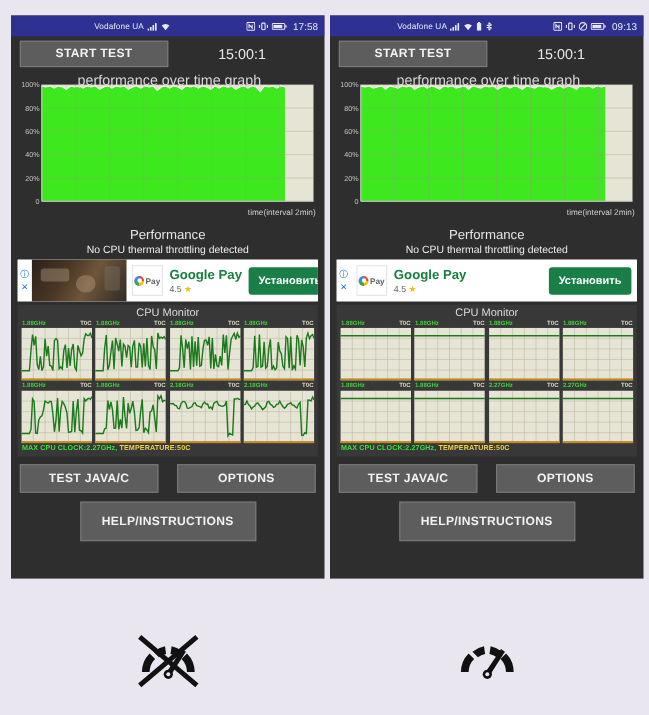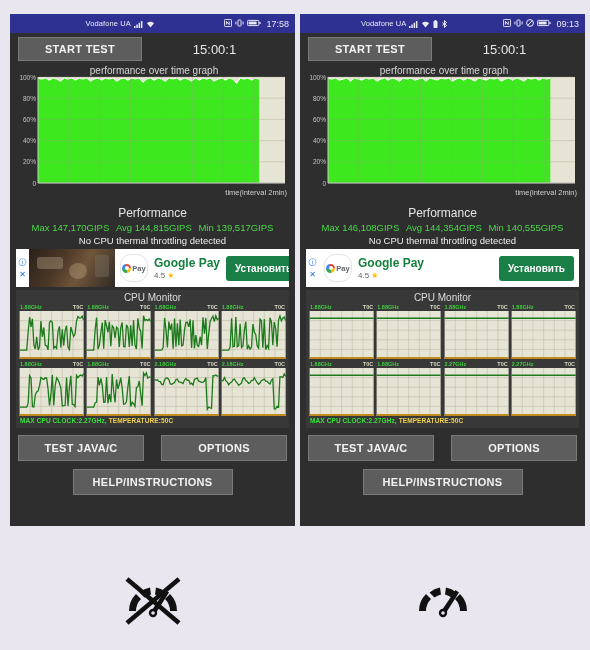--- a/index.html
+++ b/index.html
@@ -26,21 +26,21 @@
   .statusbar{
     height:19px;
     background:#2e3192;
     color:#e9e9f5;
     display:flex;align-items:center;
     font-size:8px;
     padding:0 6px;
     box-sizing:border-box;
   }
   .sb-left{flex:1;display:flex;align-items:center;justify-content:center;gap:3px;}
-  .sb-right{display:flex;align-items:flex-start;gap:3px;}
+  .sb-right{display:flex;align-items:center;gap:3px;}
   .carrier{font-size:7.5px;letter-spacing:.1px;}
   .sb-ico{display:inline-block;line-height:1;font-size:8px;}
   .clock{font-size:9px;margin-left:2px;}
   svg.sb{display:block;}
 
   
   .topbar{
     height:30px;display:flex;align-items:center;
     padding:4px 8px 2px 8px;box-sizing:border-box;
   }
@@ -48,34 +48,34 @@
     background:#5d5d5d;
     border:1px solid #7a7a7a;
     color:#f2f2f2;
     font-weight:bold;
     font-size:11px;
     display:flex;align-items:center;justify-content:center;
     letter-spacing:.3px;
     box-sizing:border-box;
     cursor:pointer;
   }
-  .start-btn{width:124px;height:24px;}
+  .start-btn{width:135px;height:24px;}
   .timer{
     flex:1;text-align:center;color:#e7e7e7;font-size:13px;
   }
 
   
   .graph-wrap{
     margin:2px 6px 0 6px;
     height:140px;
     position:relative;
   }
   .graph-title{
     position:absolute;top:0;left:3px;right:0;
-    text-align:center;color:#d6d6d6;font-size:10px;
+    text-align:center;color:#d6d6d6;font-size:13px;
   }
   .graph-xlabel{
     position:absolute;bottom:8px;right:2px;
     color:#cfcfcf;font-size:7.5px;
   }
 
   
   .perf{
     text-align:center;padding-top:1px;
   }
@@ -104,21 +104,21 @@
     position:relative;
   }
   .ad-thumb .blob1{position:absolute;left:8px;top:8px;width:26px;height:12px;background:rgba(200,180,150,.35);border-radius:3px;}
   .ad-thumb .blob2{position:absolute;left:40px;top:14px;width:18px;height:16px;background:rgba(230,210,170,.25);border-radius:50%;}
   .ad-thumb .blob3{position:absolute;right:6px;top:6px;width:14px;height:22px;background:rgba(120,110,95,.45);border-radius:2px;}
   .ad-body{
     flex:1;display:flex;align-items:center;gap:6px;padding:0 5px;
     background:#fff;
   }
   .ad-icon{
-    width:26px;height:26px;border-radius:11px;
+    width:26px;height:26px;border-radius:0;
     background:#fff;border:1px solid #e4e4e4;
     display:flex;align-items:center;justify-content:center;gap:1px;
     font-size:7.5px;color:#5f6368;font-weight:bold;
     flex:0 0 26px;
   }
   .g-dot{
     display:inline-block;width:9px;height:9px;border-radius:50%;
     background:conic-gradient(#ea4335 0deg 90deg,#fbbc05 90deg 180deg,#34a853 180deg 270deg,#4285f4 270deg 360deg);
     position:relative;
   }
@@ -156,21 +156,21 @@
     padding-left:1px;letter-spacing:.1px;
   }
   .cpu-footer .warm{color:#f0d24a;}
 
   
   .btnrow{
     display:flex;gap:17px;margin:7px 8px 0 8px;
   }
   .btnrow .btn{flex:1;height:26px;font-size:11px;}
   .btnrow2{display:flex;justify-content:center;margin-top:8px;}
-  .help-btn{width:160px;height:26px;font-size:11px;}
+  .help-btn{width:160px;height:36px;font-size:11px;}
 
   
   .verdict{
     position:absolute;bottom:4px;
     width:285px;height:95px;
     display:flex;align-items:center;justify-content:center;
   }
   .verdict.left{left:10px;}
   .verdict.right{left:300px;}
 </style>
@@ -254,25 +254,20 @@
           <text x="20" y="78.1" text-anchor="end" fill="#c4c4c4" font-size="6.5" font-family="&quot;Liberation Sans&quot;, sans-serif">40%</text>
           <text x="20" y="56.900000000000006" text-anchor="end" fill="#c4c4c4" font-size="6.5" font-family="&quot;Liberation Sans&quot;, sans-serif">60%</text>
           <text x="20" y="35.69999999999999" text-anchor="end" fill="#c4c4c4" font-size="6.5" font-family="&quot;Liberation Sans&quot;, sans-serif">80%</text>
           <text x="20" y="14.5" text-anchor="end" fill="#c4c4c4" font-size="6.5" font-family="&quot;Liberation Sans&quot;, sans-serif">100%</text>
         </svg>
       <div class="graph-xlabel">time(interval 2min)</div>
     </div>
 
     <div class="perf">
       <div class="perf-title">Performance</div>
-      <div class="perf-stats">
-        <span>Max 147,170GIPS</span>
-        <span>Avg 144,815GIPS</span>
-        <span>Min 139,517GIPS</span>
-      </div>
       <div class="perf-note">No CPU thermal throttling detected</div>
     </div>
 
     <div class="ad">
       <div class="ad-badges">
         <span>ⓘ</span>
         <span>✕</span>
       </div>
       <div class="ad-thumb">
         <span class="blob1"></span>
@@ -566,25 +561,20 @@
           <text x="20" y="78.1" text-anchor="end" fill="#c4c4c4" font-size="6.5" font-family="&quot;Liberation Sans&quot;, sans-serif">40%</text>
           <text x="20" y="56.900000000000006" text-anchor="end" fill="#c4c4c4" font-size="6.5" font-family="&quot;Liberation Sans&quot;, sans-serif">60%</text>
           <text x="20" y="35.69999999999999" text-anchor="end" fill="#c4c4c4" font-size="6.5" font-family="&quot;Liberation Sans&quot;, sans-serif">80%</text>
           <text x="20" y="14.5" text-anchor="end" fill="#c4c4c4" font-size="6.5" font-family="&quot;Liberation Sans&quot;, sans-serif">100%</text>
         </svg>
       <div class="graph-xlabel">time(interval 2min)</div>
     </div>
 
     <div class="perf">
       <div class="perf-title">Performance</div>
-      <div class="perf-stats">
-        <span>Max 146,108GIPS</span>
-        <span>Avg 144,354GIPS</span>
-        <span>Min 140,555GIPS</span>
-      </div>
       <div class="perf-note">No CPU thermal throttling detected</div>
     </div>
 
     <div class="ad">
       <div class="ad-badges">
         <span>ⓘ</span>
         <span>✕</span>
       </div>
       <div class="ad-body">
         <div class="ad-icon">

